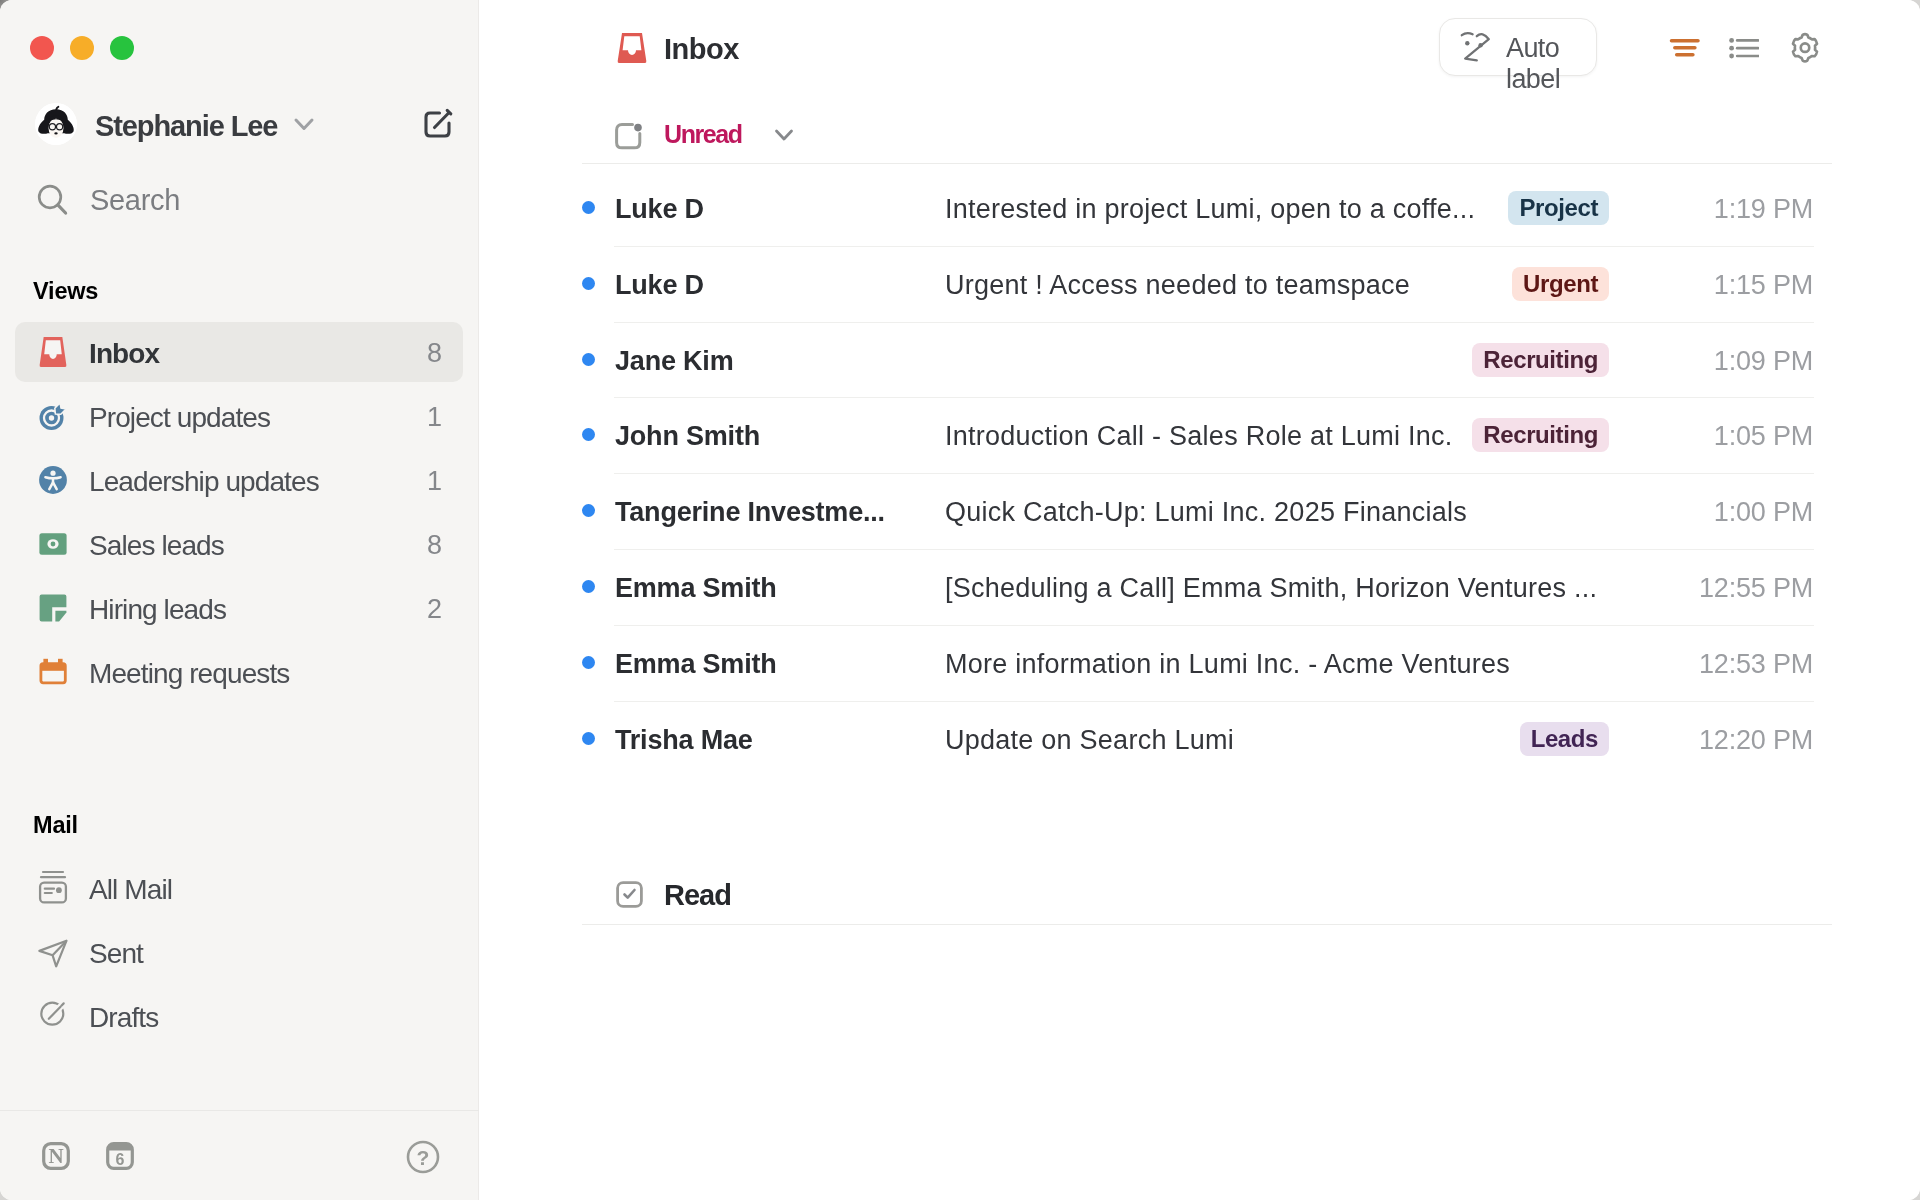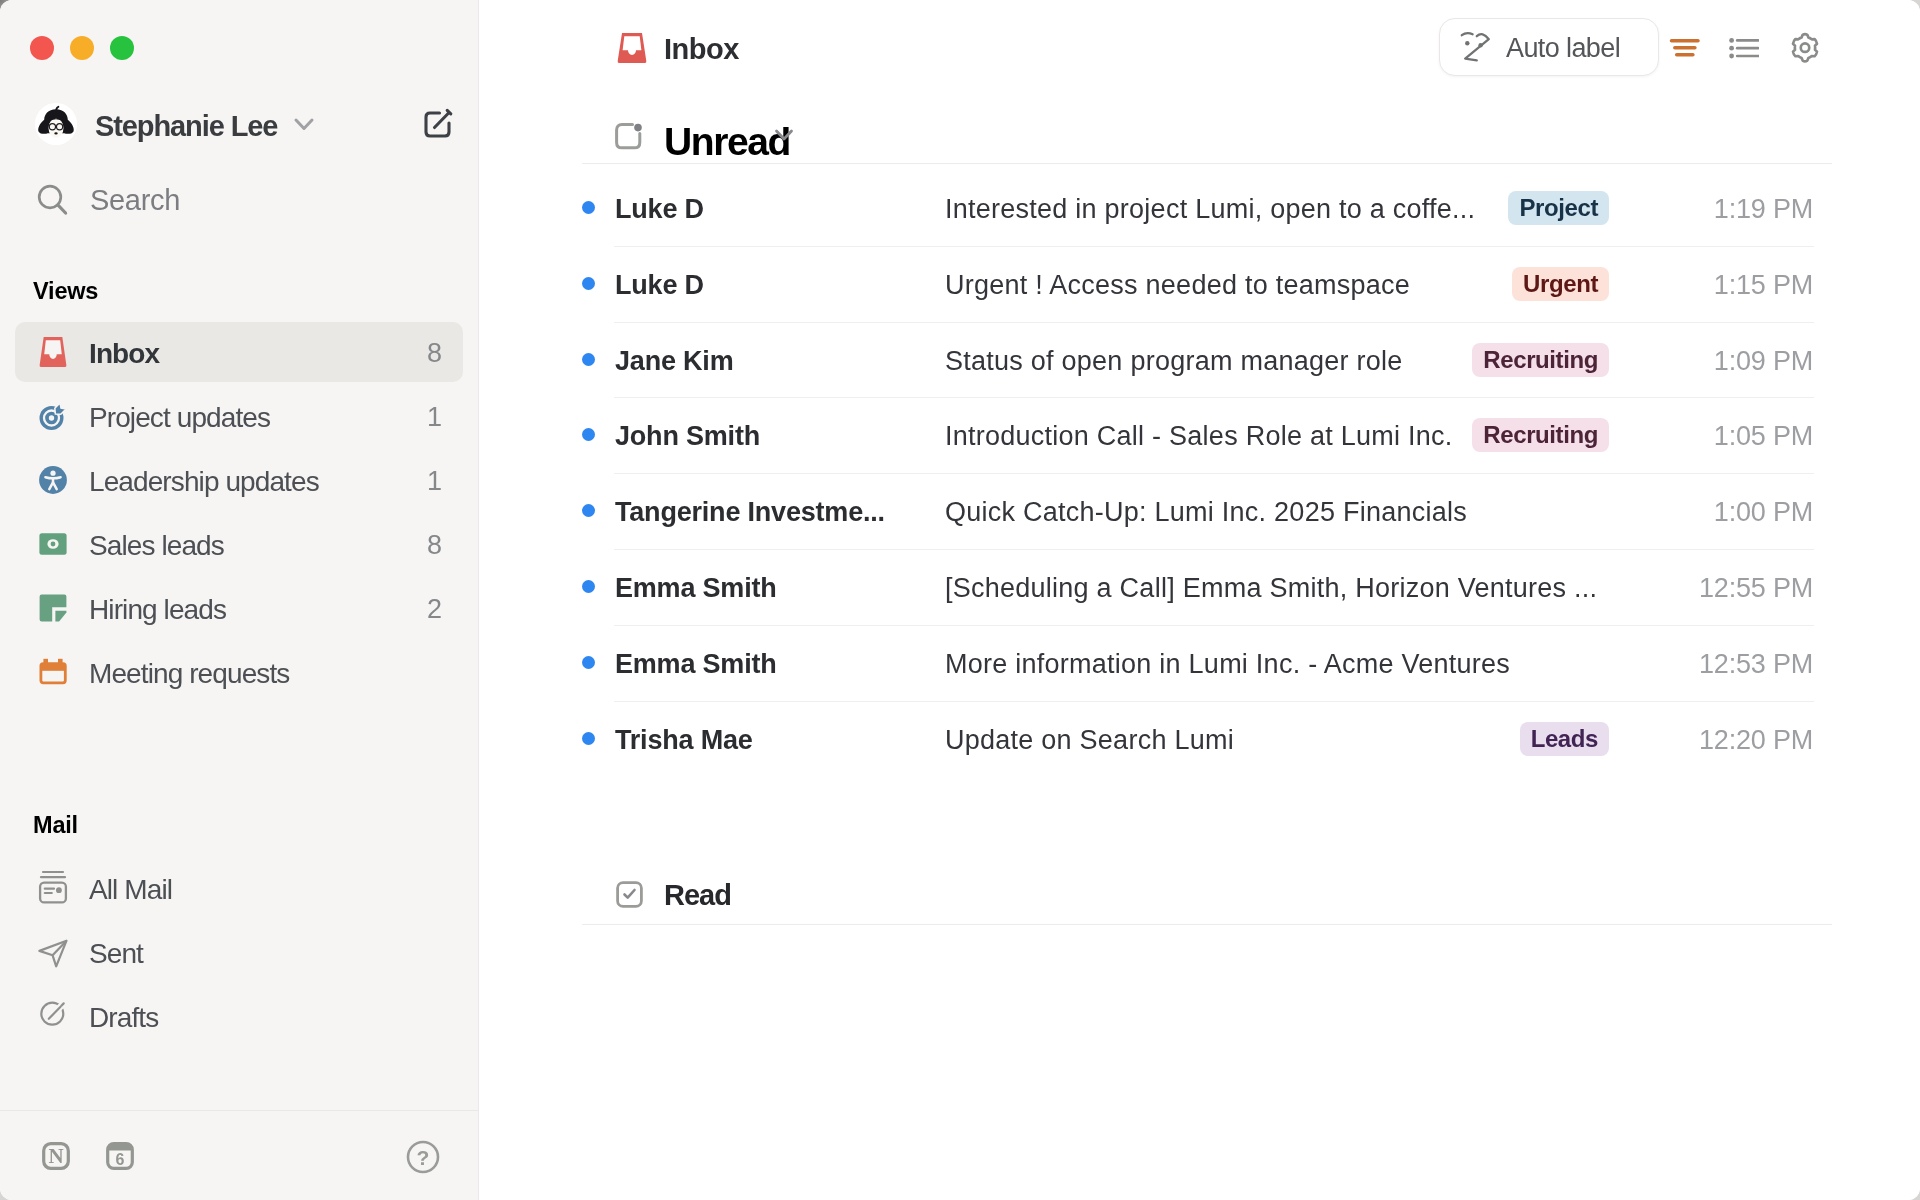--- a/index.html
+++ b/index.html
@@ -14,23 +14,23 @@
 .uname { position:absolute; left:95px; top:110px; font-size:29px; font-weight:700; color:#3a3c40; letter-spacing:-1.1px; }
 .srchtxt { position:absolute; left:90px; top:184px; font-size:29px; color:#7b7d81; letter-spacing:-0.3px; }
 .seclabel { position:absolute; left:33px; font-size:23.5px; font-weight:700; color:#000000; letter-spacing:-0.2px; }
 .navrow { position:absolute; left:15px; width:448px; height:64px; }
 .navrow .ic { position:absolute; left:24px; top:18px; width:28px; height:28px; }
 .navrow .lbl { position:absolute; left:74px; top:17.5px; font-size:28px; color:#4c4f54; letter-spacing:-0.9px; }
 .navrow .cnt { position:absolute; right:21px; top:18px; font-size:27px; color:#85878b; }
 .pill { position:absolute; left:15px; top:322px; width:448px; height:60px; border-radius:10px; background:#e9e8e5; }
 .mailrow .lbl { color:#4c4f54; }
 .hdr-title { position:absolute; left:184px; top:33px; font-size:29px; font-weight:700; color:#2c2e32; letter-spacing:-0.5px; }
-.autobtn { position:absolute; left:959px; top:18px; width:220px; height:58px; background:#fff; border:1.5px solid #e9e8e6; border-radius:16px; box-shadow:0 1px 3px rgba(0,0,0,0.05); }
+.autobtn { position:absolute; left:959px; top:18px; width:158px; height:58px; background:#fff; border:1.5px solid #e9e8e6; border-radius:16px; box-shadow:0 1px 3px rgba(0,0,0,0.05); }
 .autobtn span { position:absolute; left:66px; top:13.5px; font-size:27px; color:#54565a; letter-spacing:-0.6px; }
-.unread-t { position:absolute; left:184px; top:120px; font-size:39px; font-weight:700; color:#000000; letter-spacing:-1.4px; }
+.unread-t { position:absolute; left:184px; top:120px; font-size:25px; font-weight:700; color:#be185d; letter-spacing:-1.4px; }
 .secdiv { position:absolute; left:102px; width:1250px; height:1px; background:#ececea; }
 .rowdiv { position:absolute; left:134px; width:1200px; height:1px; background:#efefed; }
 .erow { position:absolute; left:102px; width:1250px; height:76px; }
 .erow .bdot { position:absolute; left:0px; top:31px; width:13px; height:13px; border-radius:50%; background:#2e87f1; }
 .erow .sender { position:absolute; left:33px; top:24px; font-size:27px; font-weight:700; color:#2b2d31; letter-spacing:-0.2px; }
 .erow .subj { position:absolute; left:363px; top:24px; font-size:27px; color:#33353a; letter-spacing:0.25px; }
 .erow .time { position:absolute; right:19px; top:24px; font-size:27px; color:#9c9ea2; letter-spacing:-0.2px; }
 .tag { position:absolute; right:223px; top:21px; height:34px; border-radius:8px; font-size:24px; font-weight:700; line-height:34px; padding:0 11px; letter-spacing:-0.4px; }
 .tag.blue { background:#d3e5ef; color:#183347; }
 .tag.red { background:#fde2da; color:#5d1715; }
@@ -238,21 +238,20 @@
       <div class="bdot"></div>
       <div class="sender">Luke D</div>
       <div class="subj">Urgent ! Access needed to teamspace</div>
       <div class="tag red">Urgent</div>
       <div class="time">1:15 PM</div>
     </div>
     <div class="rowdiv" style="top:321.6px;"></div>
     <div class="erow" style="top:321.6px;">
       <div class="bdot"></div>
       <div class="sender">Jane Kim</div>
-      <div class="subj">Status of open program manager role</div>
       <div class="tag pink">Recruiting</div>
       <div class="time">1:09 PM</div>
     </div>
     <div class="rowdiv" style="top:397.4px;"></div>
     <div class="erow" style="top:397.4px;">
       <div class="bdot"></div>
       <div class="sender">John Smith</div>
       <div class="subj">Introduction Call - Sales Role at Lumi Inc.</div>
       <div class="tag pink">Recruiting</div>
       <div class="time">1:05 PM</div>

